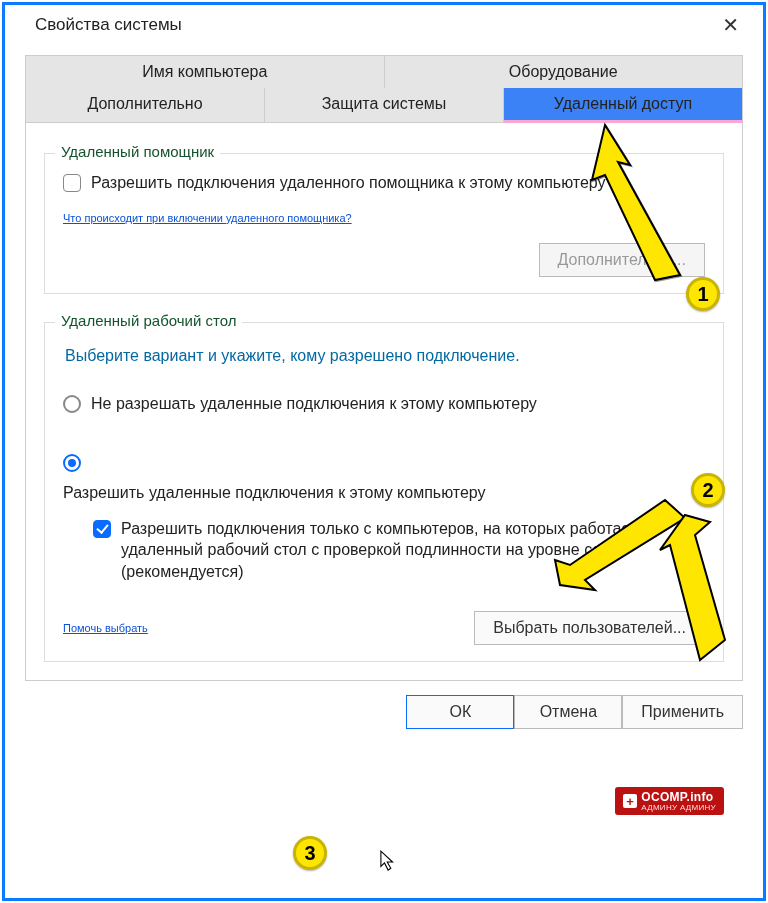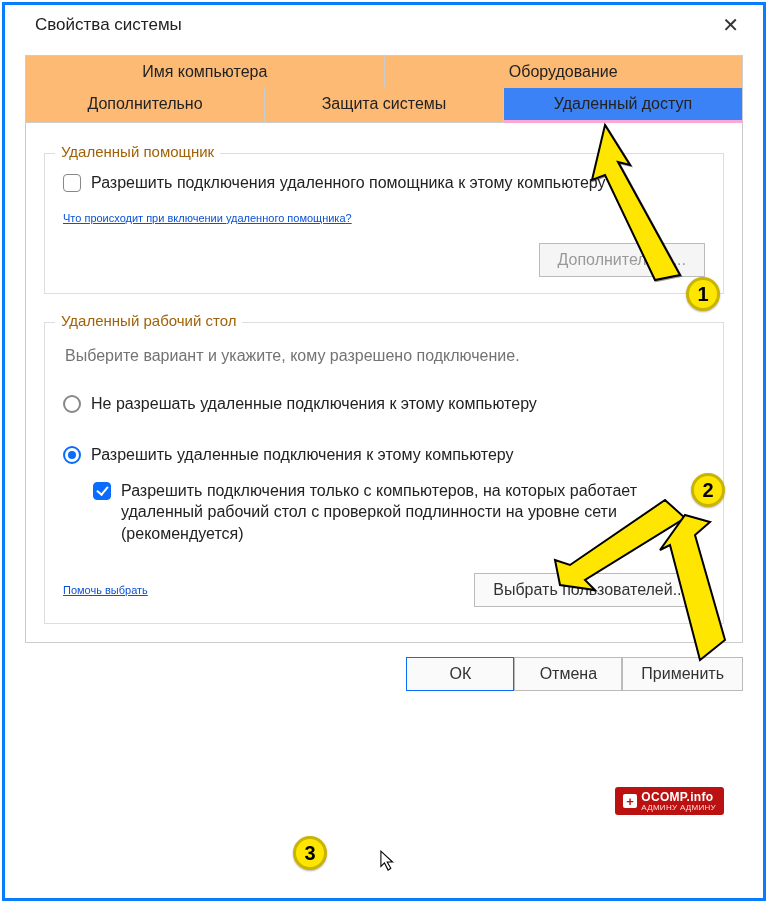--- a/index.html
+++ b/index.html
@@ -43,21 +43,21 @@
     display: flex;
     width: 100%;
   }
   .tab {
     flex: 1;
     text-align: center;
     padding: 7px 4px;
     font-size: 16px;
     color: #222;
     border: 1px solid #ccc;
-    background: #fdba74;
+    background: #e5e5e5;
     white-space: nowrap;
   }
   .tab-row1 .tab { border-bottom: none; }
   .tab-row2 .tab { border-top: none; }
   .tab-row1 .tab + .tab { border-left: none; }
   .tab-row2 .tab + .tab { border-left: none; }
   .tab.active {
     background: #3b82f6;
     border-bottom: 3px solid #f9a8d4;
     position: relative;
@@ -75,21 +75,21 @@
     margin-top: 14px;
     position: relative;
   }
   .group-title {
     position: absolute;
     top: -11px;
     left: 10px;
     background: #fff;
     padding: 0 6px;
     font-size: 15px;
-    color: #a16207;
+    color: #14532d;
   }
   .chk-row {
     display: flex;
     align-items: flex-start;
     gap: 10px;
     margin-bottom: 14px;
   }
   .checkbox, .radio {
     flex-shrink: 0;
     width: 18px; height: 18px;
@@ -121,21 +121,21 @@
     border: 1px solid #bbb;
     background: #fafafa;
     padding: 7px 18px;
     font-size: 16px;
     color: #333;
     cursor: pointer;
     font-family: inherit;
   }
   .btn:disabled { color: #999; background: #f5f5f5; }
   .right-row { display: flex; justify-content: flex-end; margin-top: 18px; }
-  .desc { font-size: 16px; color: #737373; margin: 6px 0 28px 2px; }
+  .desc { font-size: 16px; color: #0369a1; margin: 6px 0 28px 2px; }
   .radio-row { display: flex; align-items: flex-start; gap: 10px; margin: 14px 0; }
   .sub-chk { margin-left: 30px; margin-top: 12px; }
   .bottom-row {
     display: flex; justify-content: space-between; align-items: center;
     margin-top: 28px;
   }
   .dialog-buttons {
     display: flex; justify-content: flex-end;
     padding: 14px 20px 14px 0;
   }
@@ -219,21 +219,21 @@
 
     <div class="group" style="margin-top:28px;">
       <span class="group-title">Удаленный рабочий стол</span>
       <div class="desc">Выберите вариант и укажите, кому разрешено подключение.</div>
 
       <div class="radio-row">
         <span class="radio"></span>
         <span class="chk-label">Не разрешать удаленные подключения к этому компьютеру</span>
       </div>
 
-      <div class="radio-row" style="margin-top:30px;">
+      <div class="radio-row" style="margin-top:38px;flex-direction:column;">
         <span class="radio selected"></span>
         <span class="chk-label">Разрешить удаленные подключения к этому компьютеру</span>
       </div>
 
       <div class="chk-row sub-chk">
         <span class="checkbox checked"></span>
         <span class="chk-label">Разрешить подключения только с компьютеров, на которых работает удаленный рабочий стол с проверкой подлинности на уровне сети (рекомендуется)</span>
       </div>
 
       <div class="bottom-row">

